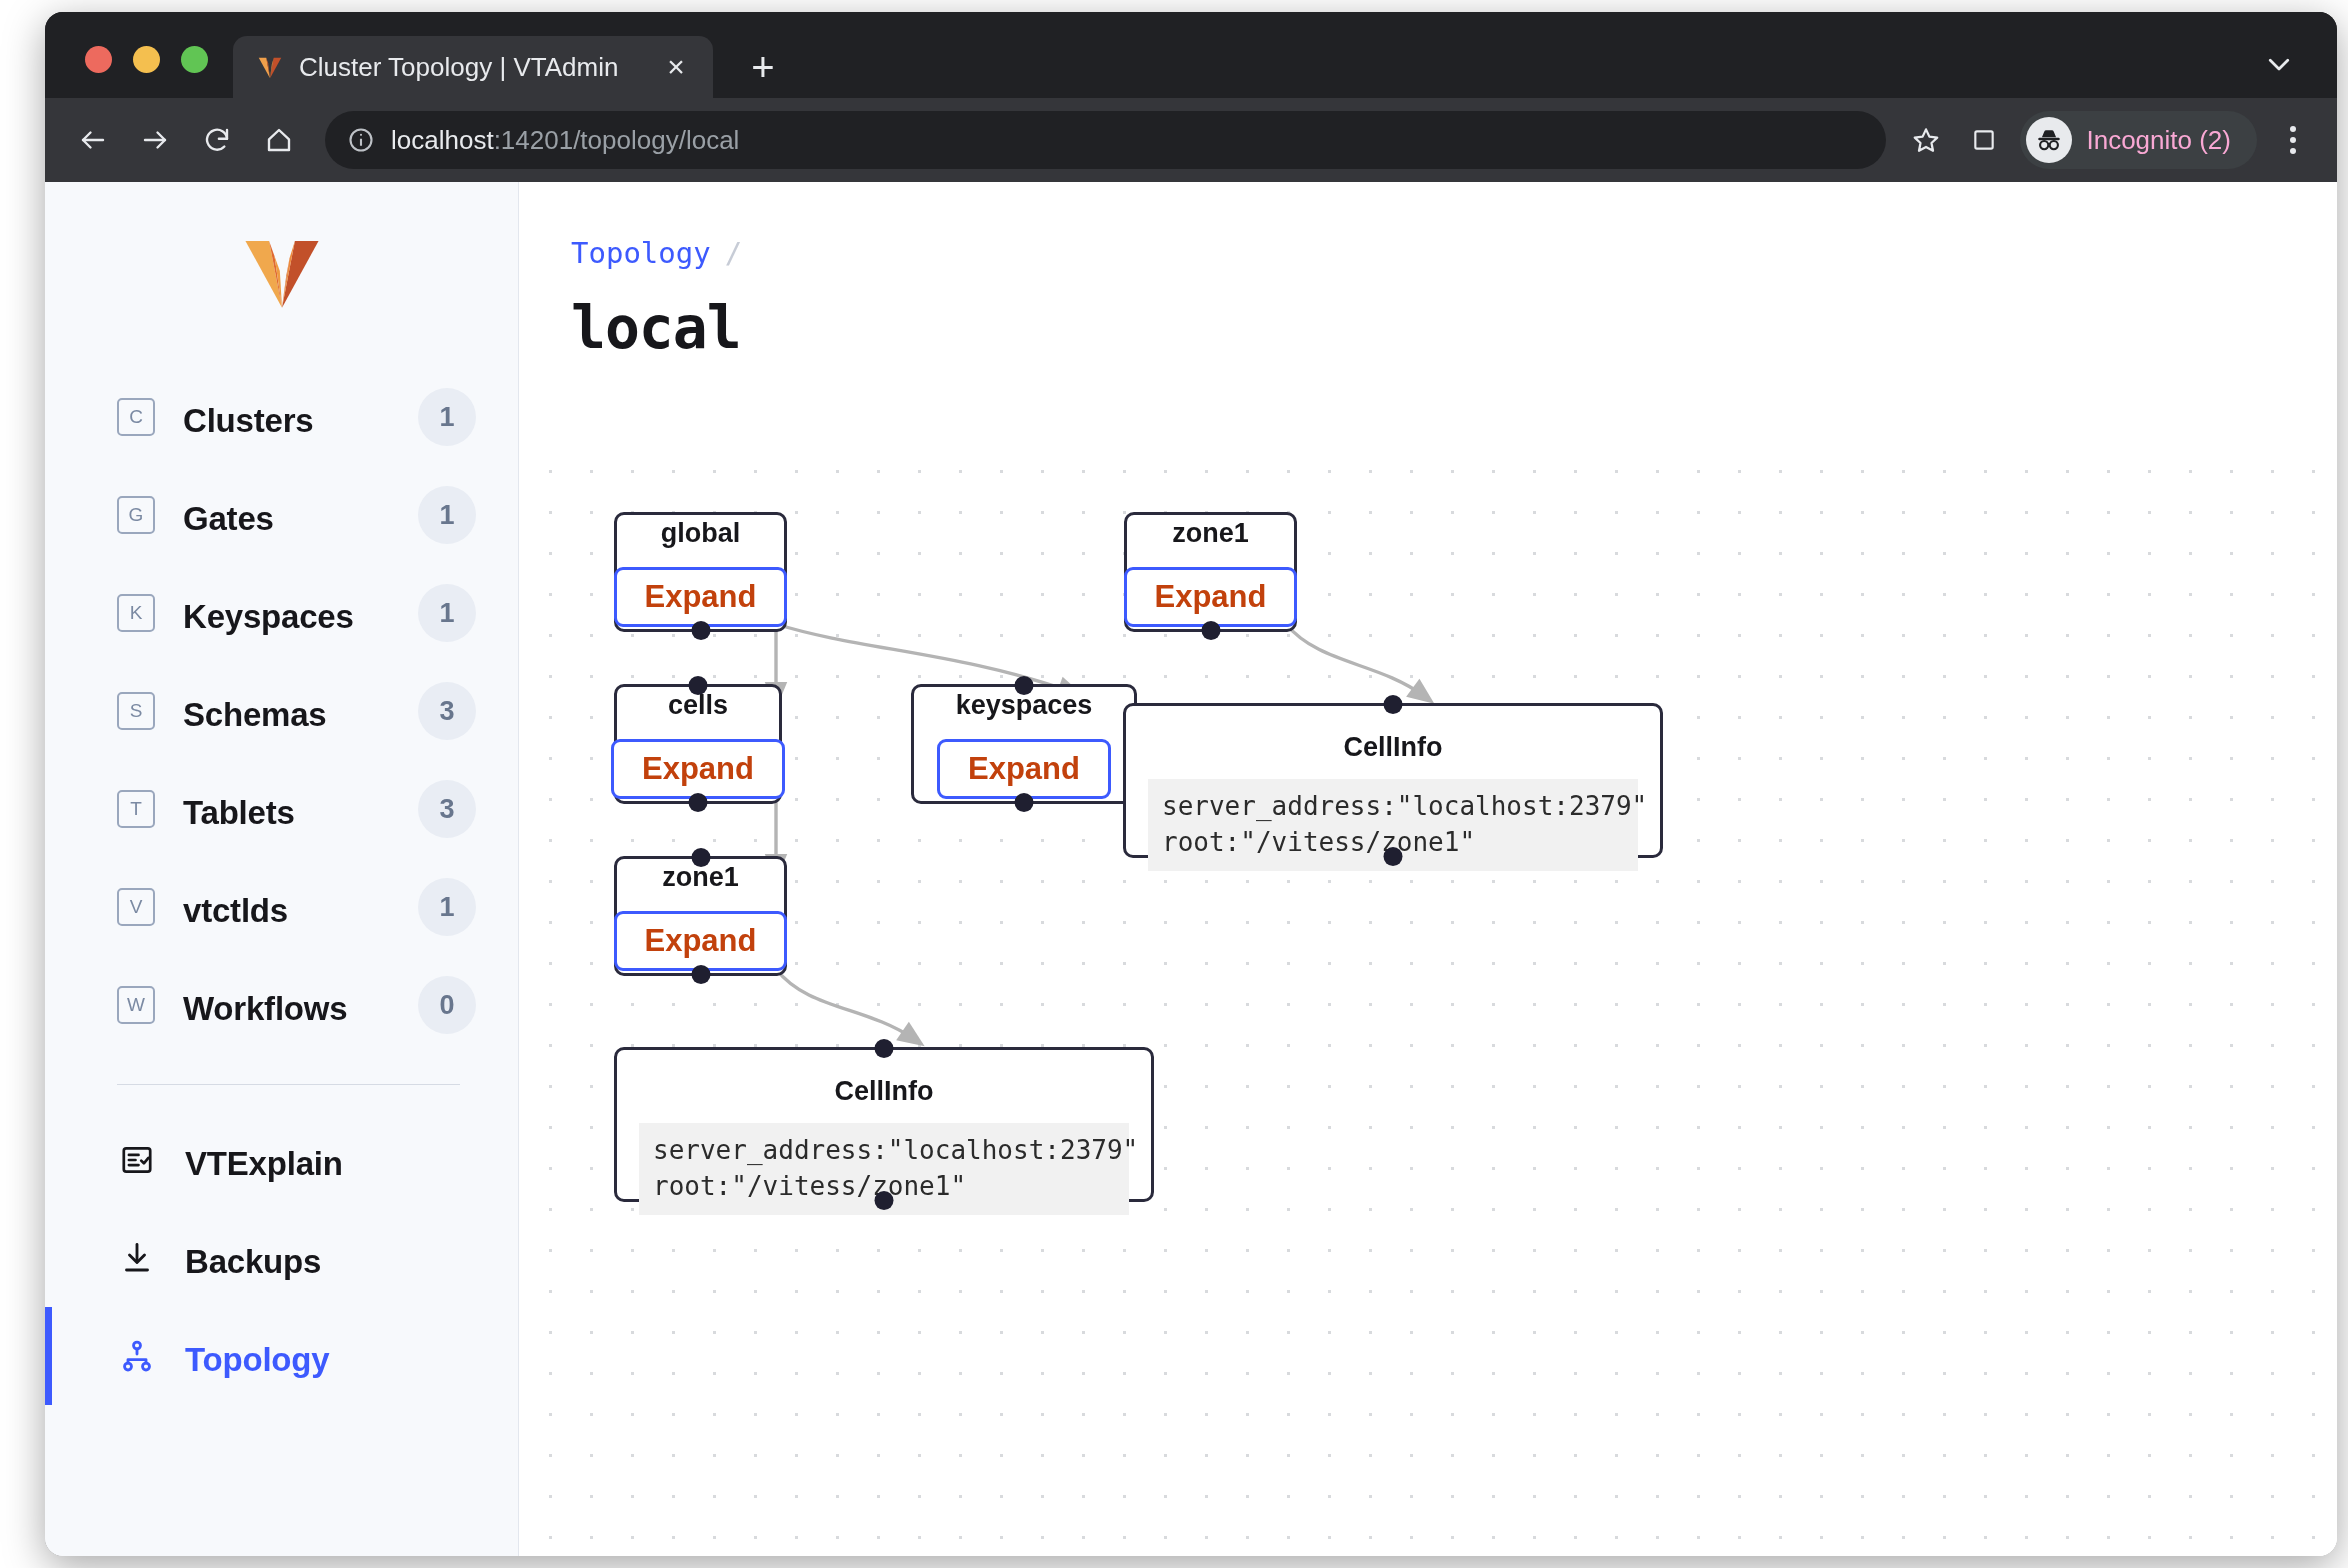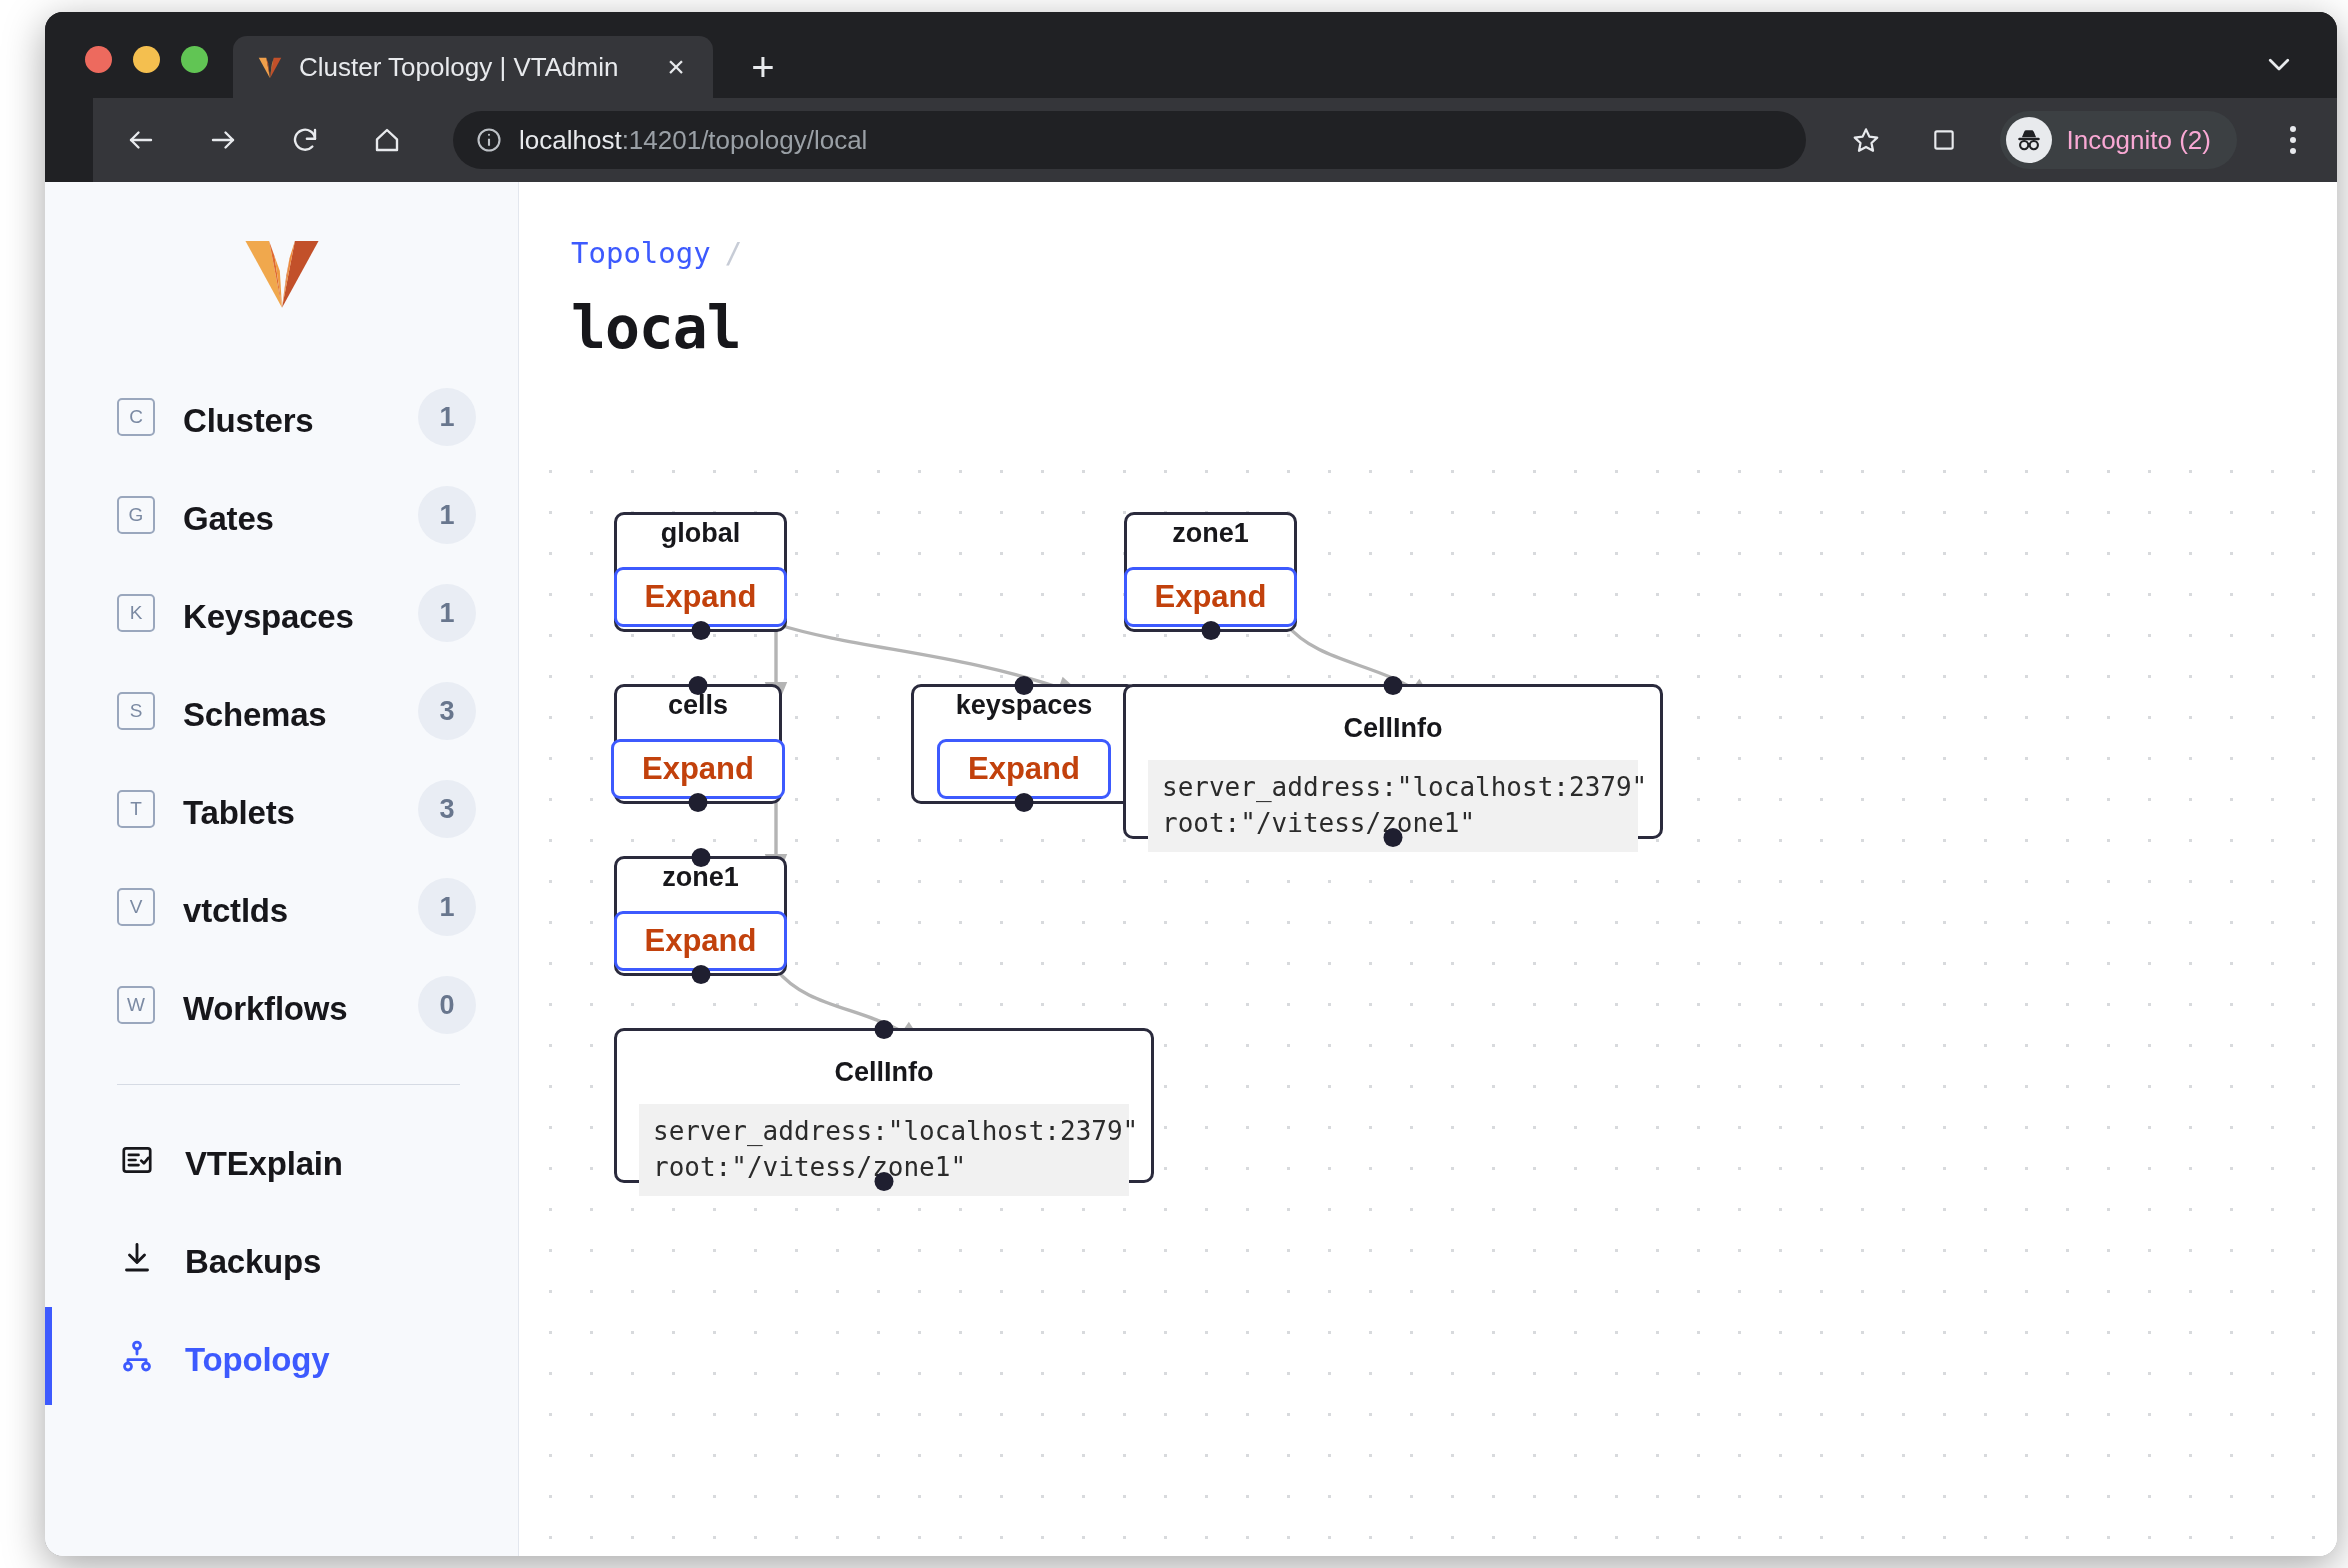--- a/index.html
+++ b/index.html
@@ -72,22 +72,21 @@
     color: #e8eaed;
   }
 
   
   .toolbar {
     position: relative;
     height: 84px;
     background: #35363a;
     display: flex; align-items: center;
     padding: 0 18px;
-    gap: 22px;
-    margin-left: 48px;
+    gap: 2px;
   }
   .navbtn {
     width: 60px; height: 60px; flex: none;
     display: flex; align-items: center; justify-content: center;
     color: #e8eaed; border-radius: 50%;
   }
   .omnibox {
     flex: 1;
     height: 58px;
     margin: 0 10px 0 14px;
@@ -254,21 +253,21 @@
     left: 50%;
     transform: translateX(-50%);
     z-index: 4;
   }
   .handle.top { top: -11px; }
   .handle.bot { bottom: -11px; }
 
   
   .node.simple { padding: 26px 0 26px; gap: 18px; justify-content: center; }
   
-  .node.info { padding: 26px 0 34px; gap: 16px; }
+  .node.info { padding: 26px 0 34px; gap: 16px; margin-top: 19px; }
 </style>
 </head>
 <body>
 
 <div class="window">
 
   <div class="tabstrip">
     <div class="traffic">
       <span class="dot red"></span>
       <span class="dot yellow"></span>

